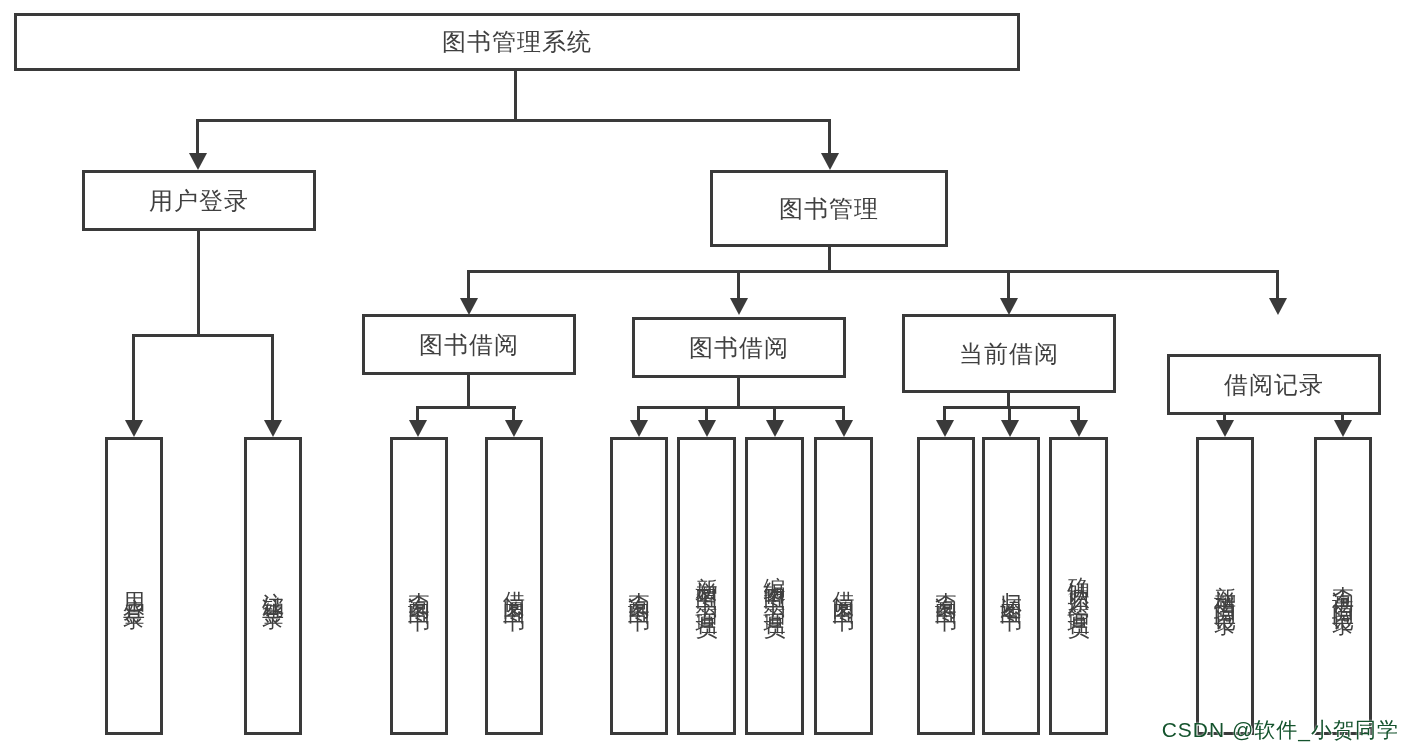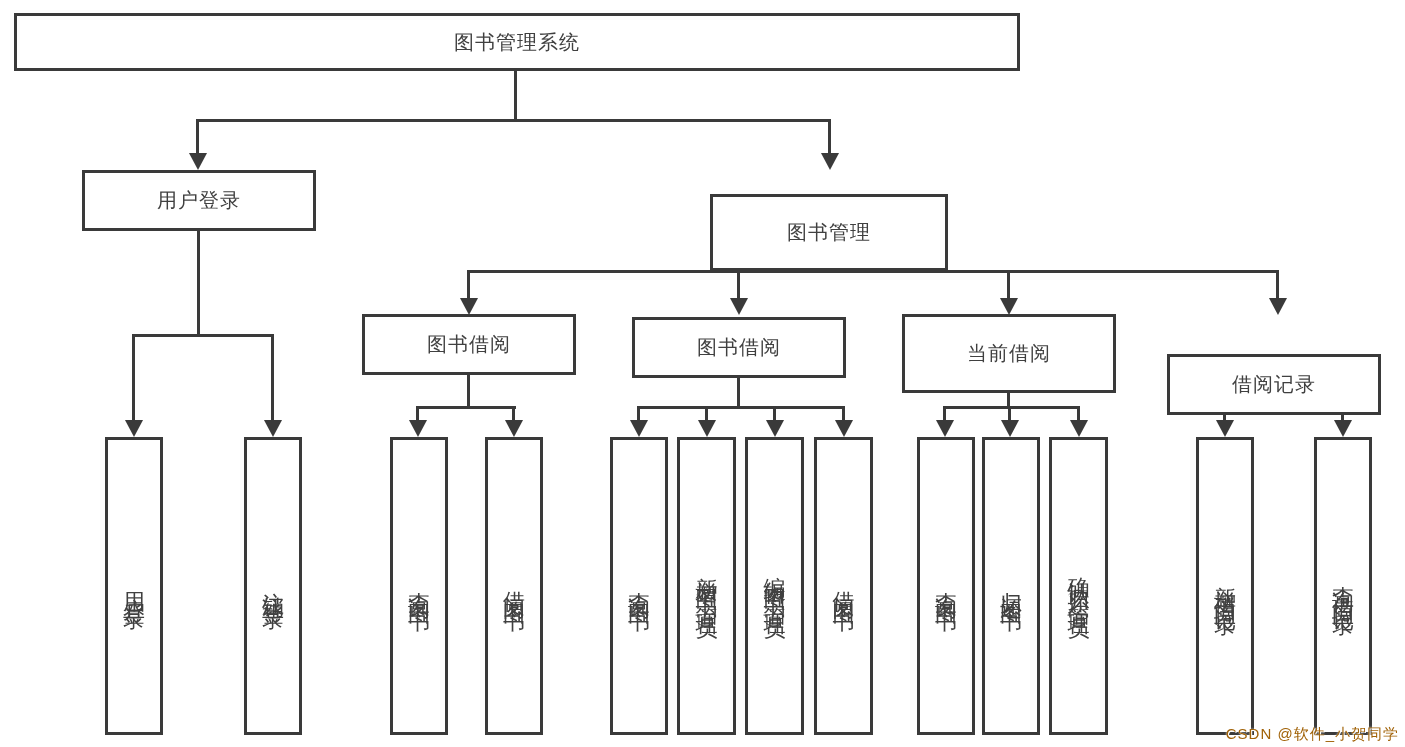--- a/index.html
+++ b/index.html
@@ -19,21 +19,21 @@
     position:absolute;
     box-sizing:border-box;
     border:3px solid var(--line);
     background:#ffffff;
     display:flex;
     align-items:center;
     justify-content:center;
     color:var(--text);
   }
   .hbox{
-    font-size:20px;
+    font-size:24px;
     letter-spacing:1px;
   }
   .vbox .vtext{
     writing-mode:vertical-rl;
     text-orientation:mixed;
     font-size:22px;
     letter-spacing:6px;
     line-height:1;
     color:var(--text);
   }
@@ -60,22 +60,22 @@
     transform:translateX(-50%);
     width:0;height:0;
     border-left:9px solid transparent;
     border-right:9px solid transparent;
     border-top:17px solid var(--line);
   }
   .watermark{
     position:absolute;
     right:6px;
     bottom:3px;
-    font-size:15px;
-    color:#a16207;
+    font-size:21px;
+    color:#14532d;
     text-shadow:0 0 2px #ffffff,1px 1px 0 #ffffff;
     z-index:20;
     letter-spacing:1px;
     margin-left:46px;
   }
 </style>
 </head>
 <body>
 
 <div class="stage">
@@ -117,21 +117,21 @@
 
   <div class="vline" style="left:1276px;top:375px;height:33px;"></div>
   <div class="hline" style="left:1223px;top:406px;width:121px;"></div>
   <div class="arrow" style="left:1223px;top:406px;height:14px;"></div>
   <div class="arrow" style="left:1341px;top:406px;height:14px;"></div>
 
   <div class="box hbox" style="left:14px;top:13px;width:1006px;height:58px;">图书管理系统</div>
 
   <div class="box hbox" style="left:82px;top:170px;width:234px;height:61px;">用户登录</div>
 
-  <div class="box hbox" style="left:710px;top:170px;width:238px;height:77px;margin-top:24px;">图书管理</div>
+  <div class="box hbox" style="left:710px;top:170px;width:238px;height:77px;">图书管理</div>
 
   <div class="box hbox" style="left:362px;top:314px;width:214px;height:61px;">图书借阅</div>
 
   <div class="box hbox" style="left:632px;top:317px;width:214px;height:61px;">图书借阅</div>
 
   <div class="box hbox" style="left:902px;top:314px;width:214px;height:79px;">当前借阅</div>
 
   <div class="box hbox" style="left:1167px;top:314px;width:214px;height:61px;margin-top:40px;">借阅记录</div>
 
   <div class="box vbox" style="left:105px;top:437px;width:58px;height:298px;">

